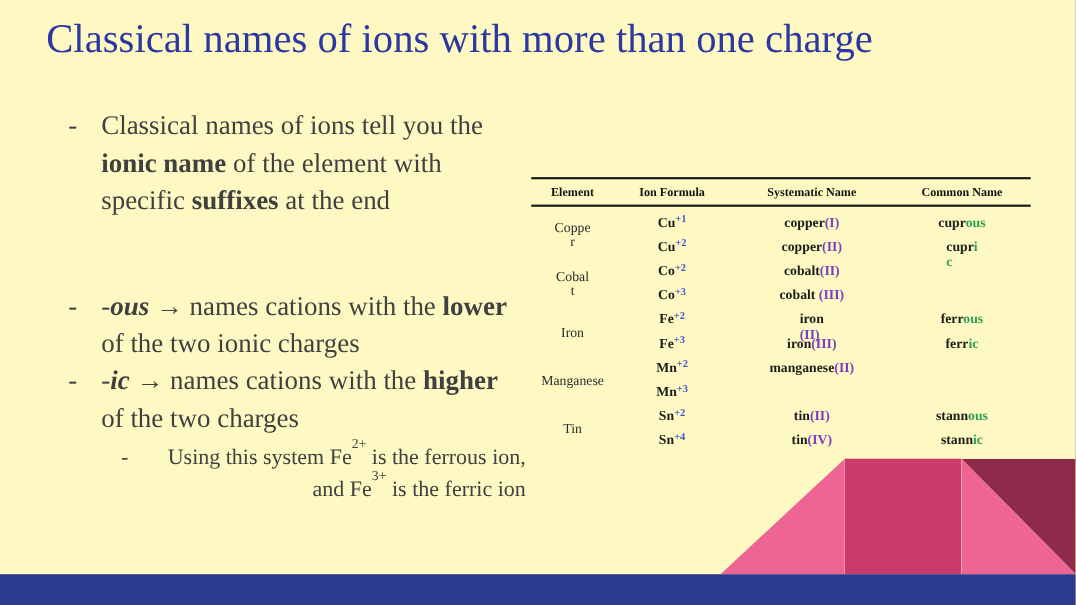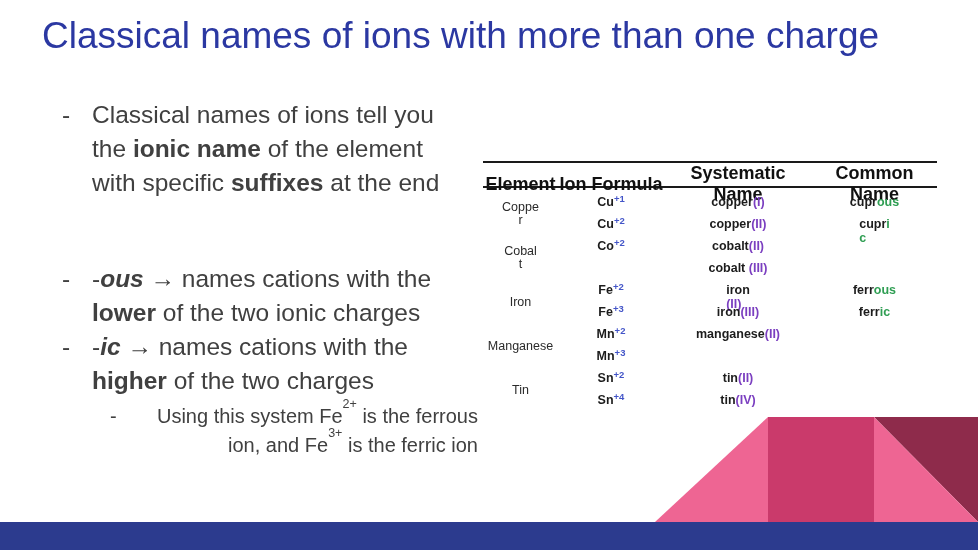--- a/index.html
+++ b/index.html
@@ -1,18 +1,18 @@
 <!DOCTYPE html>
 <html style="--title_blue: #2b38a2; --bar_blue: #2c3b8e; --pink_light: #ee6593; --pink_dark: #ca3a6b; --maroon: #8e2b4b; --body_text: #404040; --purple: #7b3fc0; --green: #2f9e53; --formula_blue: #4355c8;"><head>
 <meta charset="utf-8">
 <style>
   html,body{margin:0;padding:0;background:#888;}
   .slide{
-    position:relative;width:978px;height:550px;background:#ffffff;
-    overflow:hidden;font-family:Liberation Sans, sans-serif;
+    position:relative;width:978px;height:550px;background:#fef9c3;
+    overflow:hidden;font-family:Liberation Serif, serif;
   }
   
   .title{
     position:absolute;left:42px;top:10px;margin:0;
     font-size:37px;font-weight:400;line-height:52px;
     color:var(--title_blue);white-space:nowrap;
   }
   
   .bullets{position:absolute;left:0;top:98px;width:478px;color:var(--body_text);}
   .li{display:flex;align-items:flex-start;font-size:24.5px;line-height:34px;padding-left:62px;}
@@ -24,21 +24,21 @@
   .tx b{font-weight:700;}
   .em{font-weight:700;font-style:italic;}
   sup.fe{font-size:12.5px;position:relative;top:-7px;line-height:0;}
   
   .figure{position:absolute;left:483px;top:125px;width:454px;height:295px;color:#1c1c1c;}
   .ttitle{position:absolute;left:26px;top:4px;width:454px;text-align:center;
     font-size:13px;font-weight:700;line-height:20px;color:#111;}
   .thead{position:absolute;left:0;top:36px;width:454px;height:23px;
     border-top:2px solid #1a1a1a;border-bottom:2px solid #1a1a1a;
     display:grid;grid-template-columns:75px 106px 148px 125px;align-items:center;}
-  .thead div{text-align:center;font-size:18px;font-weight:700;color:#111;}
+  .thead div{text-align:center;font-size:11px;font-weight:700;color:#111;}
   .tbody{position:absolute;left:0;top:67px;width:454px;
     display:grid;grid-template-columns:75px 106px 148px 125px;grid-auto-rows:22px;}
   .cell{height:22px;overflow:visible;text-align:center;padding-top:3px;box-sizing:border-box;
     font-size:12.5px;font-weight:700;line-height:14px;}
   .cell .cb{display:inline-block;text-align:left;white-space:pre-line;vertical-align:top;}
   .ecell{display:flex;align-items:center;justify-content:center;
     font-size:12.5px;font-weight:400;color:#2a2a2a;}
   .ecell span{white-space:pre-line;text-align:center;line-height:13px;display:inline-block;}
   .sup{color:var(--formula_blue);font-size:9.5px;position:relative;top:-4.5px;}
   .num{color:var(--purple);}
@@ -92,38 +92,41 @@
         <div class="cell" style="grid-area: 1 / 2;"><span class="cb"><span>Cu</span><span class="sup">+1</span></span></div>
         <div class="cell" style="grid-area: 1 / 3;"><span class="cb"><span>copper</span><span class="num">(I)</span></span></div>
         <div class="cell" style="grid-area: 1 / 4;"><span class="cb"><span>cupr</span><span class="suf">ous</span></span></div>
         <div class="cell" style="grid-area: 2 / 2;"><span class="cb"><span>Cu</span><span class="sup">+2</span></span></div>
         <div class="cell" style="grid-area: 2 / 3;"><span class="cb"><span>copper</span><span class="num">(II)</span></span></div>
         <div class="cell" style="grid-area: 2 / 4;"><span class="cb"><span>cupr</span><span class="suf">i
 c</span></span></div>
         <div class="cell" style="grid-area: 3 / 2;"><span class="cb"><span>Co</span><span class="sup">+2</span></span></div>
         <div class="cell" style="grid-area: 3 / 3;"><span class="cb"><span>cobalt</span><span class="num">(II)</span></span></div>
         <div class="cell" style="grid-area: 3 / 4;"><span class="cb"></span></div>
+        <div class="cell" style="grid-area: 4 / 2;"><span class="cb"><span>Co</span><span class="sup">+3</span></span></div>
         <div class="cell" style="grid-area: 4 / 3;"><span class="cb"><span>cobalt </span><span class="num">(III)</span></span></div>
         <div class="cell" style="grid-area: 4 / 4;"><span class="cb"></span></div>
         <div class="cell" style="grid-area: 5 / 2;"><span class="cb"><span>Fe</span><span class="sup">+2</span></span></div>
         <div class="cell" style="grid-area: 5 / 3;"><span class="cb"><span>iron
 </span><span class="num">(II)</span></span></div>
         <div class="cell" style="grid-area: 5 / 4;"><span class="cb"><span>ferr</span><span class="suf">ous</span></span></div>
         <div class="cell" style="grid-area: 6 / 2;"><span class="cb"><span>Fe</span><span class="sup">+3</span></span></div>
         <div class="cell" style="grid-area: 6 / 3;"><span class="cb"><span>iron</span><span class="num">(III)</span></span></div>
         <div class="cell" style="grid-area: 6 / 4;"><span class="cb"><span>ferr</span><span class="suf">ic</span></span></div>
         <div class="cell" style="grid-area: 7 / 2;"><span class="cb"><span>Mn</span><span class="sup">+2</span></span></div>
         <div class="cell" style="grid-area: 7 / 3;"><span class="cb"><span>manganese</span><span class="num">(II)</span></span></div>
         <div class="cell" style="grid-area: 7 / 4;"><span class="cb"></span></div>
         <div class="cell" style="grid-area: 8 / 2;"><span class="cb"><span>Mn</span><span class="sup">+3</span></span></div>
         <div class="cell" style="grid-area: 8 / 4;"><span class="cb"></span></div>
         <div class="cell" style="grid-area: 9 / 2;"><span class="cb"><span>Sn</span><span class="sup">+2</span></span></div>
         <div class="cell" style="grid-area: 9 / 3;"><span class="cb"><span>tin</span><span class="num">(II)</span></span></div>
+        <div class="cell" style="grid-area: 9 / 4;"><span class="cb"><span>stann</span><span class="suf">ous</span></span></div>
         <div class="cell" style="grid-area: 10 / 2;"><span class="cb"><span>Sn</span><span class="sup">+4</span></span></div>
         <div class="cell" style="grid-area: 10 / 3;"><span class="cb"><span>tin</span><span class="num">(IV)</span></span></div>
+        <div class="cell" style="grid-area: 10 / 4;"><span class="cb"><span>stann</span><span class="suf">ic</span></span></div>
         <div class="ecell" style="grid-area: 1 / 1 / span 2;">
           <span>Coppe
 r</span>
         </div>
         <div class="ecell" style="grid-area: 3 / 1 / span 2;">
           <span>Cobal
 t</span>
         </div>
         <div class="ecell" style="grid-area: 5 / 1 / span 2;">
           <span>Iron</span>

